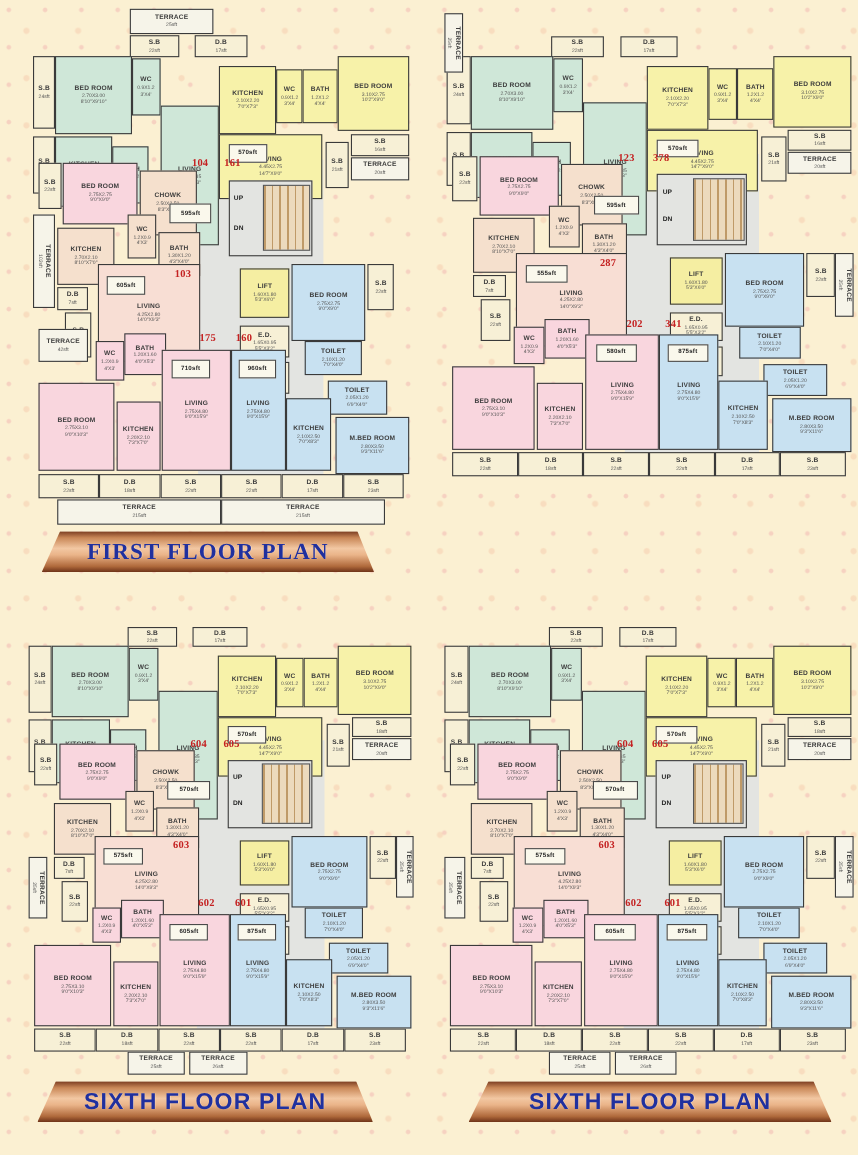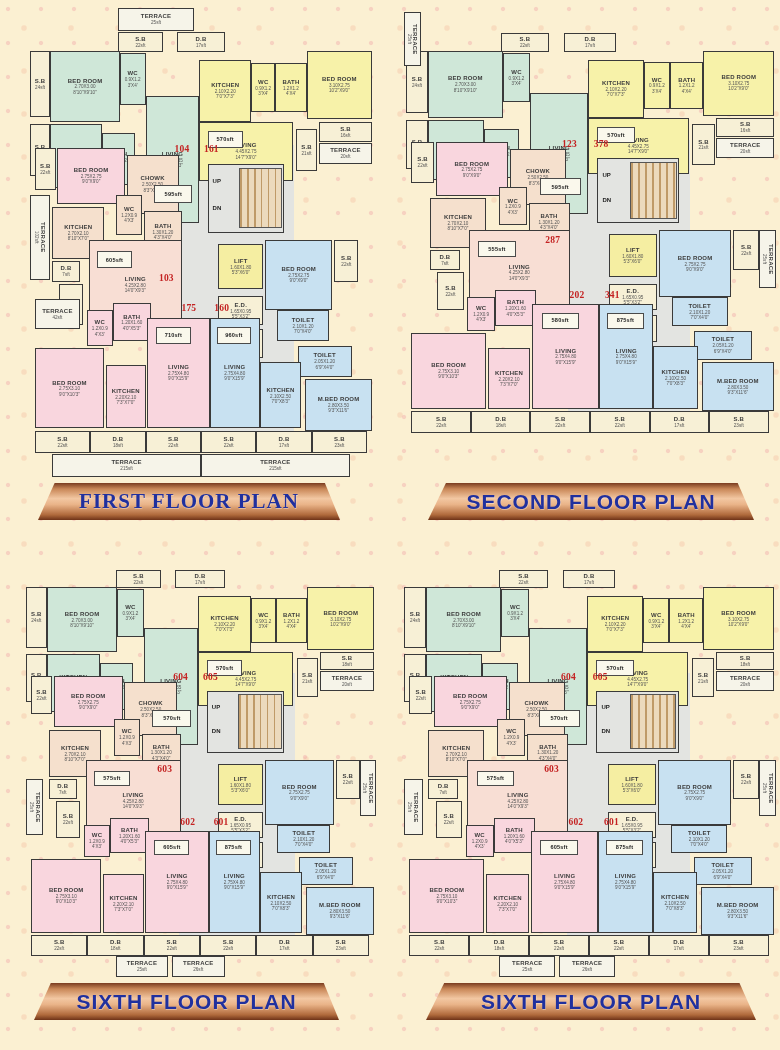--- a/index.html
+++ b/index.html
@@ -196,21 +196,21 @@
         <div class="ln ln1">22sft</div>
       </div>
       <div class="room" style="left: 17.5%; top: 49.5%; width: 27%; height: 19%; background: rgb(248, 222, 212);">
         <div class="ln ln0">LIVING</div>
         <div class="ln ln1">4.25X2.80</div>
         <div class="ln ln2">14'0"X9'3"</div>
       </div>
       <div class="room area" style="left: 20%; top: 52%; width: 10%; height: 3.6%;">
         <div class="ln ln0">605sft</div>
       </div>
-      <div class="room unit" style="left: 36.5%; top: 50%; width: 7%; height: 3.6%; margin-top: 28px;">
+      <div class="room unit" style="left: 36.5%; top: 50%; width: 7%; height: 3.6%;">
         <div class="ln ln0">103</div>
       </div>
       <div class="room" style="left: 55%; top: 50.5%; width: 13%; height: 9.5%; background: rgb(245, 238, 162);">
         <div class="ln ln0">LIFT</div>
         <div class="ln ln1">1.60X1.80</div>
         <div class="ln ln2">5'3"X6'0"</div>
       </div>
       <div class="room" style="left: 55%; top: 61.5%; width: 13%; height: 6%; background: rgb(247, 240, 214);">
         <div class="ln ln0">E.D.</div>
         <div class="ln ln1">1.65X0.95</div>
@@ -592,23 +592,20 @@
       <div class="room vert" style="left: 95.5%; top: 49.5%; width: 4.5%; height: 13%; background: rgb(246, 244, 233);">
         <div class="ln ln0">TERRACE</div>
         <div class="ln ln1">25sft</div>
       </div>
     </div>
 
   <div class="banner serif" style="left:38px;top:483px;width:302px;height:37px;">
     <span class="label">FIRST FLOOR PLAN</span>
   </div>
 
-  <div class="banner" style="left:428px;top:483px;width:326px;height:37px;">
-    <span class="label">SECOND FLOOR PLAN</span>
-  </div>
 
   <div class="plan" id="plan2" style="left:24px;top:546px;width:352px;height:432px;">
       <div class="room zone" style="left: 44%; top: 29.5%; width: 33%; height: 60.5%; background: rgb(227, 228, 225);"></div>
       <div class="room" style="left: 26%; top: 5.5%; width: 13%; height: 4.3%; background: rgb(247, 240, 214);">
         <div class="ln ln0">S.B</div>
         <div class="ln ln1">22sft</div>
       </div>
       <div class="room" style="left: 43%; top: 5.5%; width: 14%; height: 4.3%; background: rgb(247, 240, 214);">
         <div class="ln ln0">D.B</div>
         <div class="ln ln1">17sft</div>

